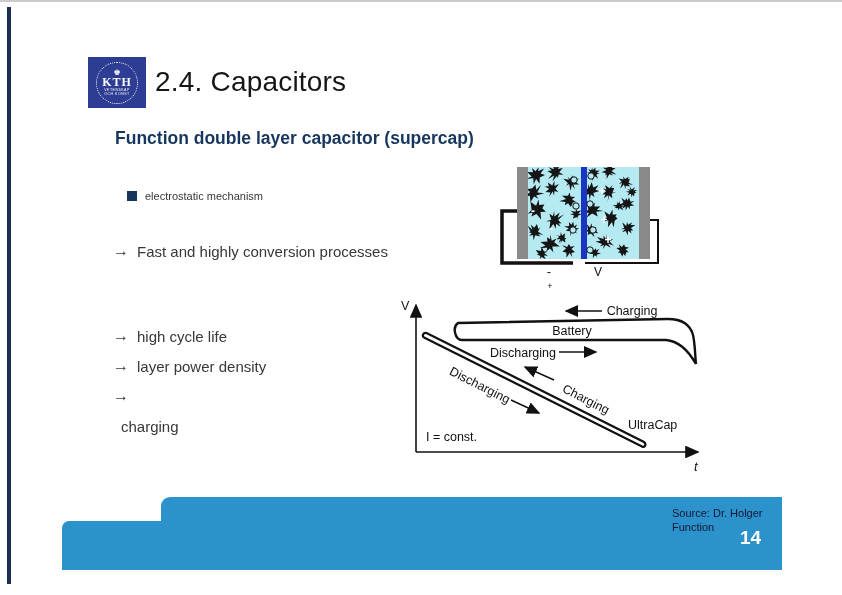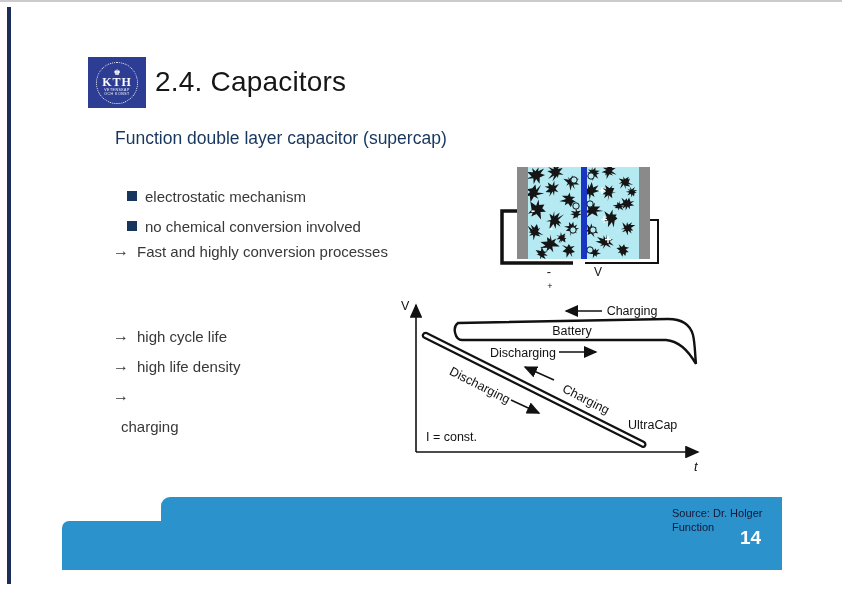--- a/index.html
+++ b/index.html
@@ -13,23 +13,23 @@
   
   .logo{position:absolute;left:88px;top:57px;width:58px;height:51px;background:#2c3d93;
         display:flex;align-items:center;justify-content:center;}
   .logo-inner{width:40px;height:40px;border:1px dotted #ffffff;border-radius:50%;
         display:flex;flex-direction:column;align-items:center;justify-content:center;color:#fff;}
   .logo-crown{font-size:8px;line-height:8px;}
   .logo-org{font-family:"Liberation Serif", serif;font-weight:bold;font-size:12px;line-height:11px;letter-spacing:1px;}
   .logo-motto{font-size:3.5px;line-height:4px;letter-spacing:.5px;}
 
   .title{position:absolute;left:155px;top:66px;font-size:28px;font-weight:normal;color:#161616;letter-spacing:.2px;}
-  .subtitle{position:absolute;left:115px;top:128px;font-size:17.5px;font-weight:normal;color:#17365d;}
-
-  .bullets{position:absolute;left:127px;top:181px;font-size:15px;color:#383838;}
+  .subtitle{position:absolute;left:115px;top:128px;font-size:17.5px;font-weight:bold;color:#17365d;}
+
+  .bullets{position:absolute;left:127px;top:181px;font-size:11px;color:#383838;}
   .bullet-row{display:flex;align-items:center;height:30px;}
   .bullet-sq{width:10px;height:10px;background:#17365d;margin-right:8px;flex:0 0 auto;}
   .arrow-row{display:flex;align-items:center;height:30px;}
   .arrow-glyph{margin-right:8px;font-size:16px;color:#383838;}
   .conclusion{position:absolute;left:113px;top:236px;font-size:15px;color:#383838;}
   .benefits{position:absolute;left:113px;top:321px;font-size:15px;color:#383838;}
   .benefits .arrow-row{height:30px;}
 
   .cap-svg{position:absolute;left:492px;top:160px;}
   .chart-svg{position:absolute;left:398px;top:293px;}
@@ -58,40 +58,36 @@
   </div>
 
   <div class="title">2.4. Capacitors</div>
   <div class="subtitle">Function double layer capacitor (supercap)</div>
 
   <div class="bullets">
     <div class="bullet-row">
       <span class="bullet-sq"></span>
       <span>electrostatic mechanism</span>
     </div>
-    <div class="bullet-row">
-      <span class="bullet-sq"></span>
-      <span>no chemical conversion involved</span>
-    </div>
   </div>
   <div class="conclusion">
     <div class="arrow-row">
       <span class="arrow-glyph">→</span>
       <span>Fast and highly conversion processes</span>
     </div>
   </div>
 
   <div class="benefits">
     <div class="arrow-row">
       <span class="arrow-glyph">→</span>
       <span>high cycle life</span>
     </div>
     <div class="arrow-row">
       <span class="arrow-glyph">→</span>
-      <span>high life density</span>
+      <span>layer power density</span>
     </div>
     <div class="arrow-row">
       <span class="arrow-glyph">→</span>
     </div>
     <div class="arrow-row">
       <span class="arrow-glyph"></span>
       <span>charging</span>
     </div>
   </div>
 

